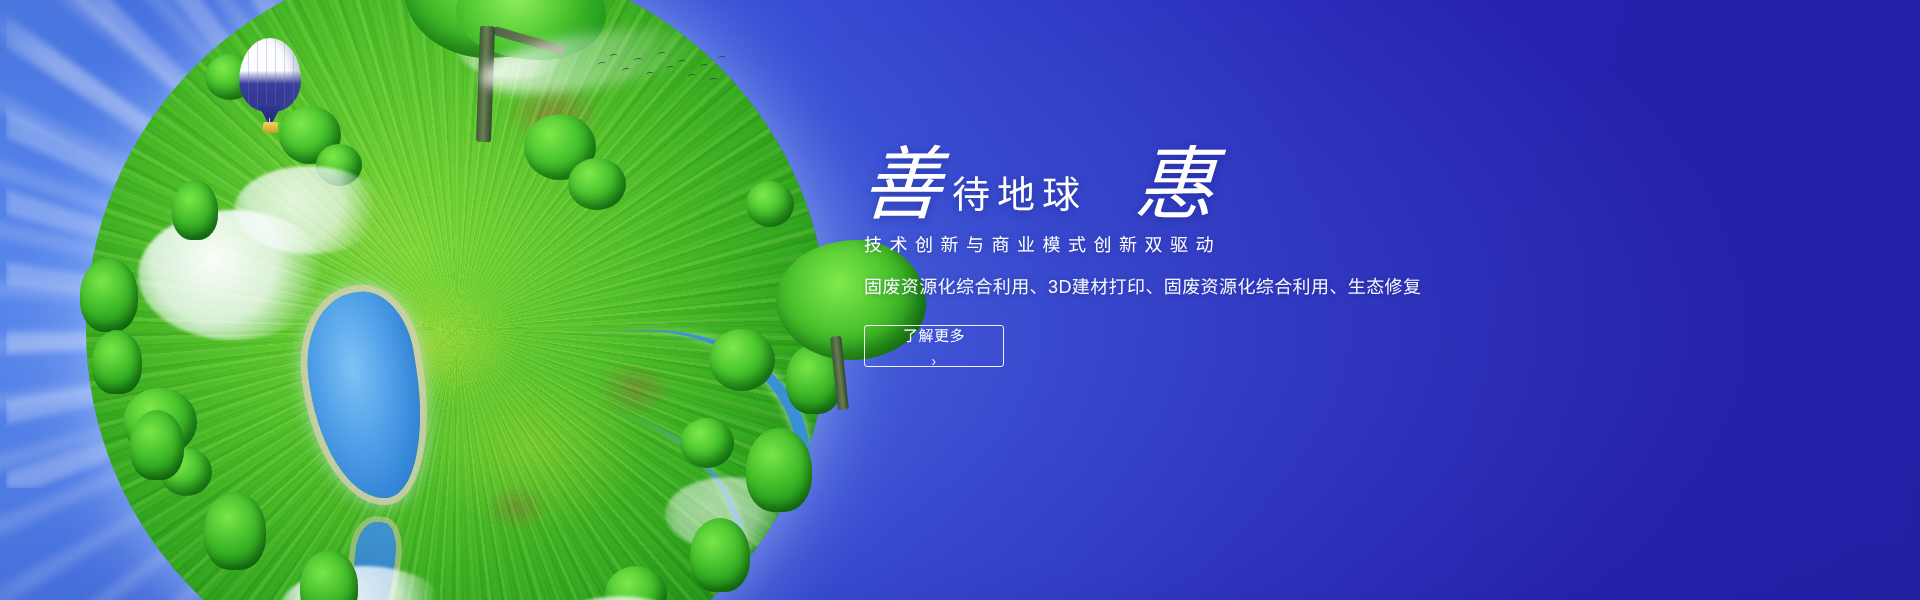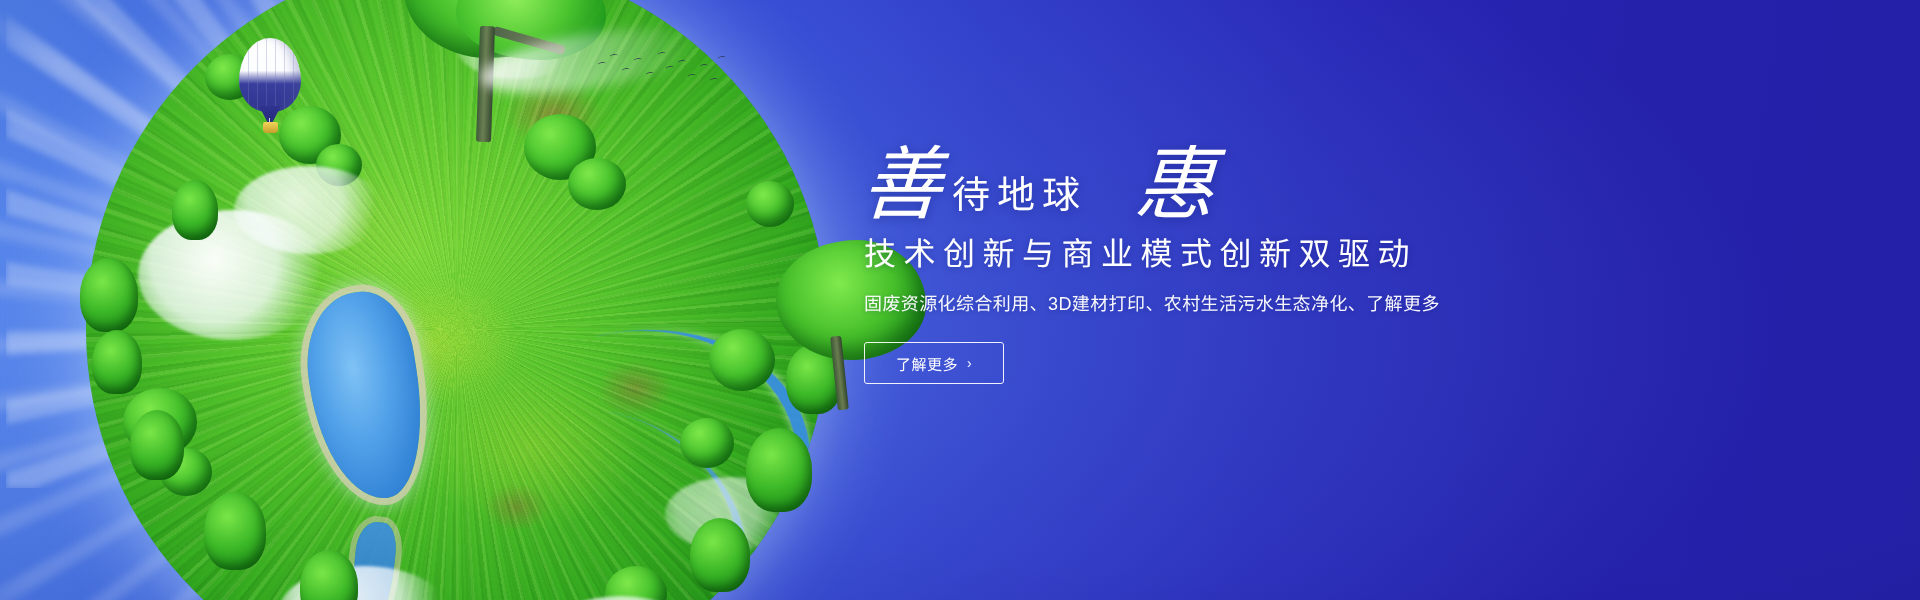--- a/index.html
+++ b/index.html
@@ -296,41 +296,41 @@
   }
   .hl-small{
     font-family:"Liberation Serif","DejaVu Serif",serif;
     font-size:38px;line-height:1;font-weight:400;
     letter-spacing:7px;
     padding:0 0 10px 10px;
   }
   .hl-gap{display:inline-block;width:48px;}
 
   .subtitle{
-    font-size:32px;line-height:1.25;font-weight:400;
+    font-size:18px;line-height:1.25;font-weight:400;
     letter-spacing:7.5px;white-space:nowrap;
     margin:10px 0 0 2px;
     text-shadow:0 1px 6px rgba(10,20,90,.30);
   }
   .desc{
     font-size:18px;line-height:1.4;font-weight:400;
     letter-spacing:.4px;white-space:nowrap;
     margin:18px 0 0 2px;color:rgba(255,255,255,.97);
     text-shadow:0 1px 5px rgba(10,20,90,.28);
   }
   .cta{
     display:inline-flex;align-items:center;justify-content:center;gap:9px;
     margin:25px 0 0 2px;
     width:118px;height:40px;
     border:1px solid rgba(255,255,255,.92);
     border-radius:3px;
     background:transparent;
     color:#fff;font-size:15px;letter-spacing:.5px;
     cursor:pointer;
-    box-sizing:content-box;padding:0 10px;
+    box-sizing:content-box;padding:0 10px;flex-direction:column;
   }
   .cta .chev{font-size:14px;line-height:1;opacity:.95;}
 </style>
 </head>
 <body>
 
 <div class="banner">
 
   <div class="bg-gradient"></div>
   <div class="bg-vignette"></div>
@@ -422,21 +422,21 @@
 
     <div class="headline">
       <span class="hl-big">善</span>
       <span class="hl-small">待地球</span>
       <span class="hl-gap"></span>
       <span class="hl-big">惠</span>
     </div>
 
     <div class="subtitle">技术创新与商业模式创新双驱动</div>
 
-    <div class="desc">固废资源化综合利用、3D建材打印、农村生活污水生态净化、了解更多</div>
+    <div class="desc">固废资源化综合利用、3D建材打印、固废资源化综合利用、生态修复</div>
 
     <div class="cta">
       <span>了解更多</span>
       <span class="chev">›</span>
     </div>
 
   </div>
 
 </div>
 

